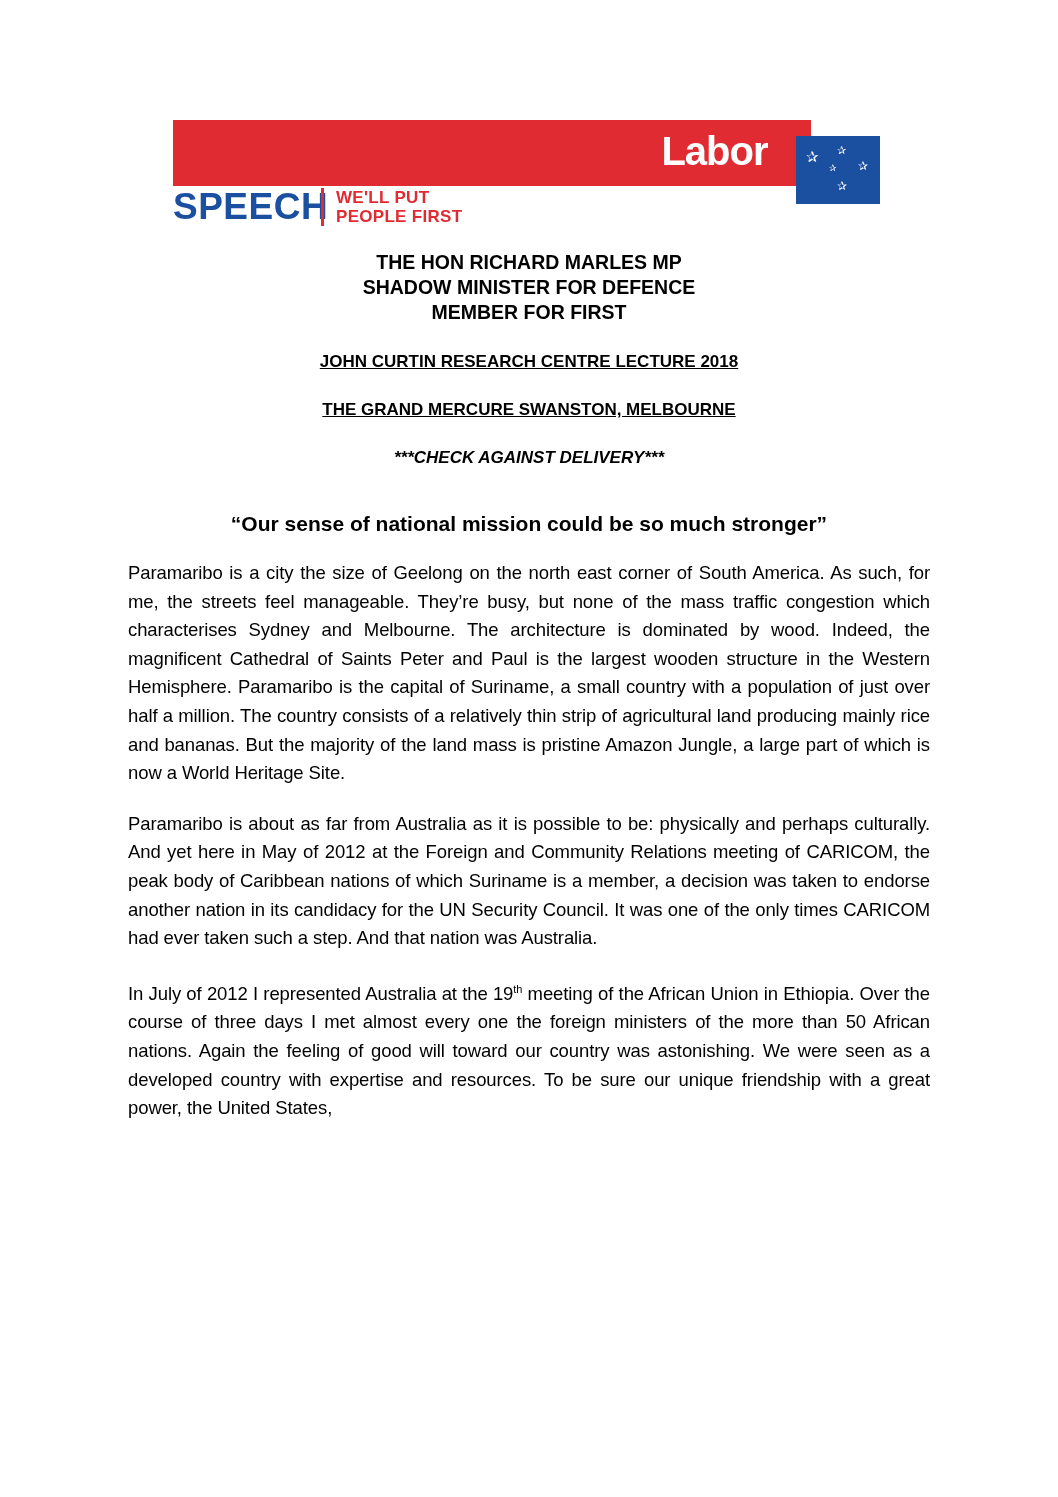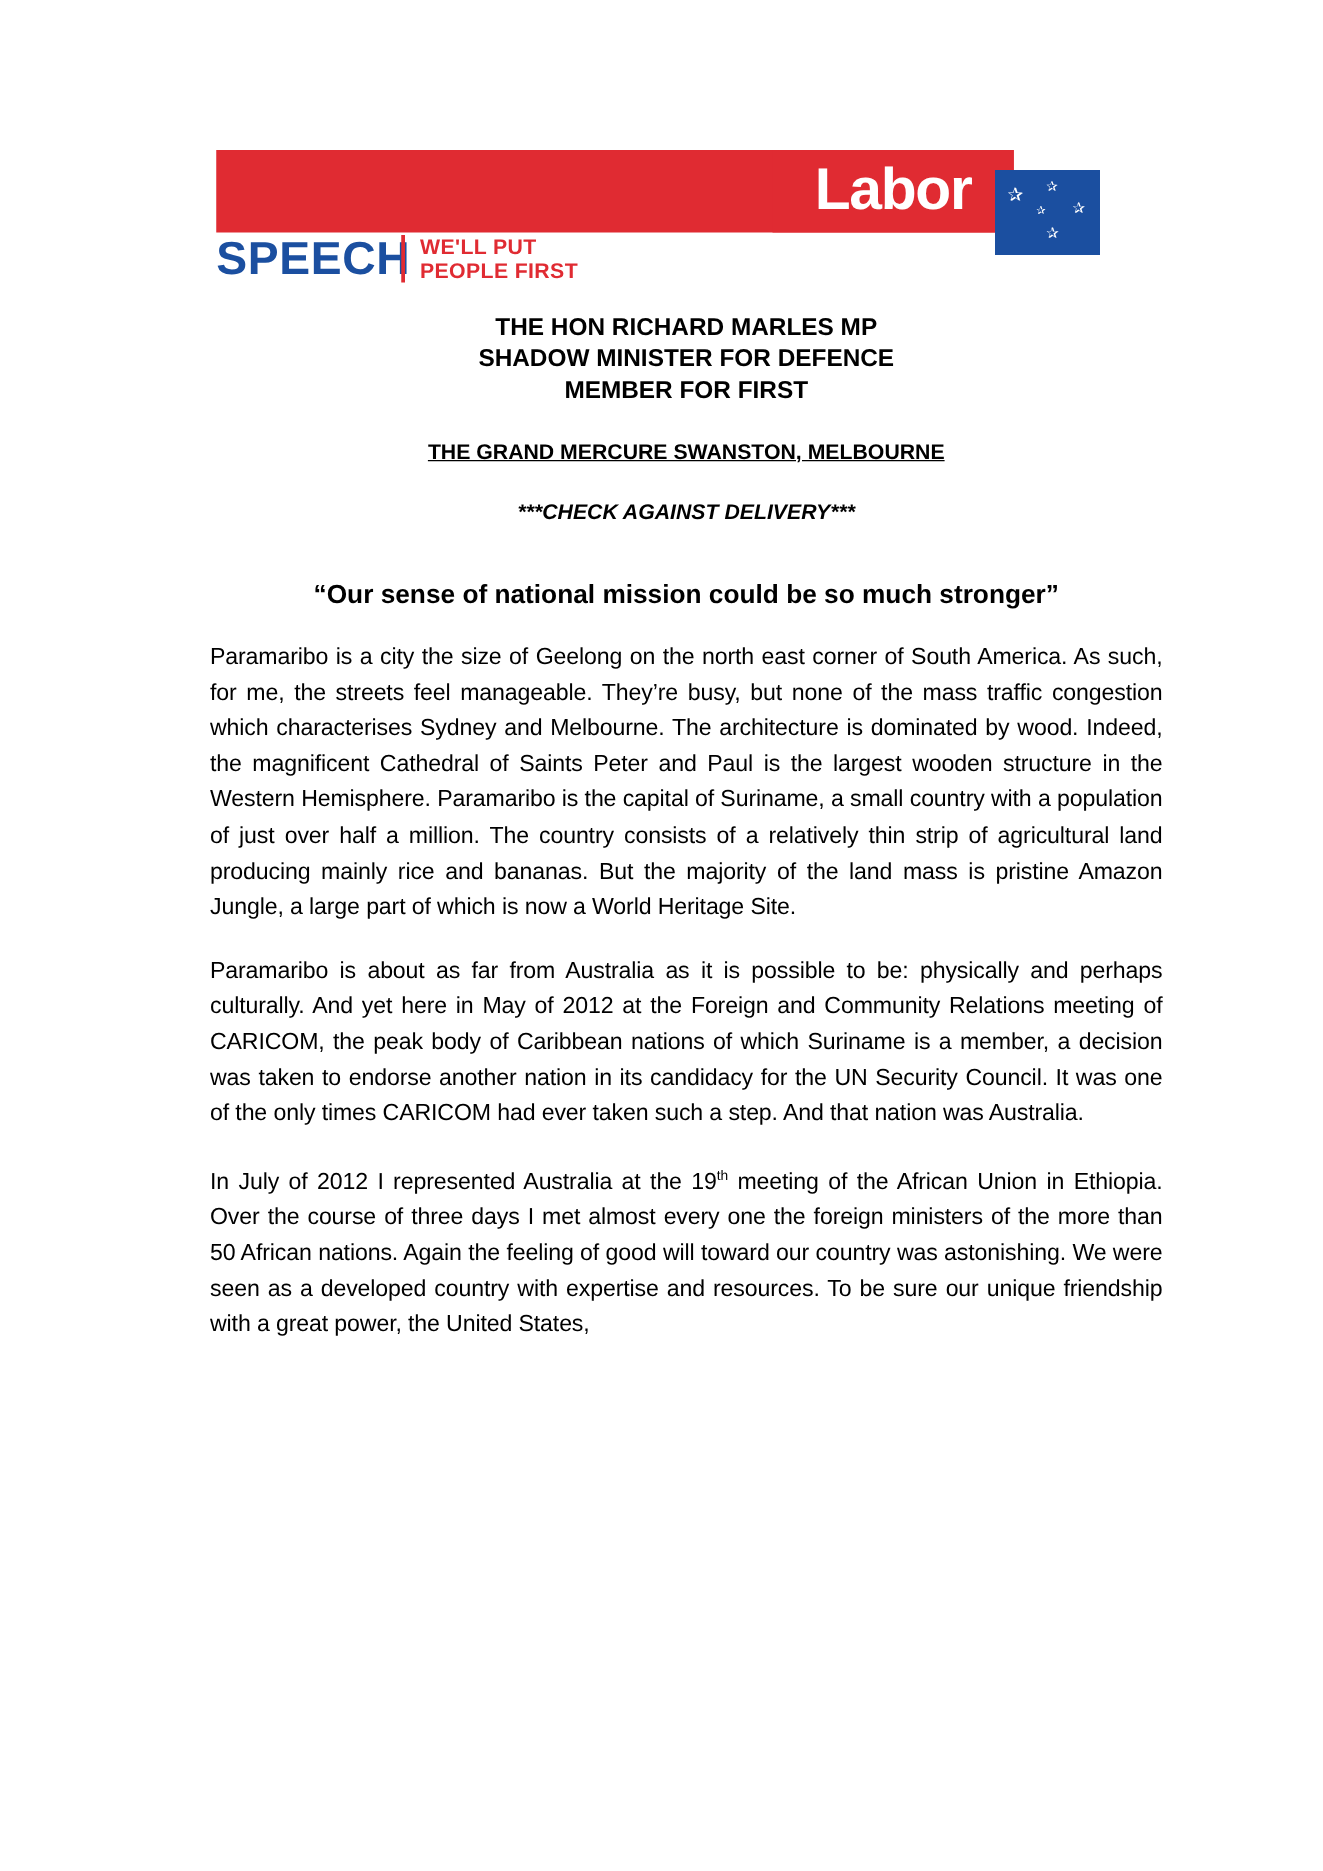--- a/index.html
+++ b/index.html
@@ -38,21 +38,21 @@
     background: #e02b32;
   }
   .lh-labor {
     position: absolute;
     left: 490px;
     top: 120px;
     width: 193px;
     height: 66px;
     background: #e02b32;
     color: #ffffff;
-    font-size: 47px;
+    font-size: 40px;
     font-weight: bold;
     line-height: 62px;
     text-align: center;
     letter-spacing: -1px;
     font-family: "Liberation Sans", sans-serif;
   }
   .lh-flagbox {
     position: absolute;
     left: 668px;
     top: 136px;
@@ -98,21 +98,20 @@
     font-size: 17px;
     font-weight: bold;
     line-height: 19px;
     font-family: "Liberation Sans", sans-serif;
     letter-spacing: 0.3px;
   }
 
   
   .doc-body {
     padding-top: 80px;
-    margin-left: 40px;
   }
   .title-block {
     text-align: center;
     font-weight: bold;
     font-size: 19.5px;
     line-height: 25px;
     margin-bottom: 26px;
   }
   .center-line {
     text-align: center;
@@ -173,20 +172,23 @@
   </div>
 
   <div class="doc-body">
 
     <div class="title-block">
       <div>THE HON RICHARD MARLES MP</div>
       <div>SHADOW MINISTER FOR DEFENCE</div>
       <div>MEMBER FOR FIRST</div>
     </div>
 
+    <div class="center-line underlined">
+      <span>JOHN CURTIN RESEARCH CENTRE LECTURE 2018</span>
+    </div>
 
     <div class="center-line underlined">
       <span>THE GRAND MERCURE SWANSTON, MELBOURNE</span>
     </div>
 
 
     <div class="center-line italic">
       <span>***CHECK AGAINST DELIVERY***</span>
     </div>
 

